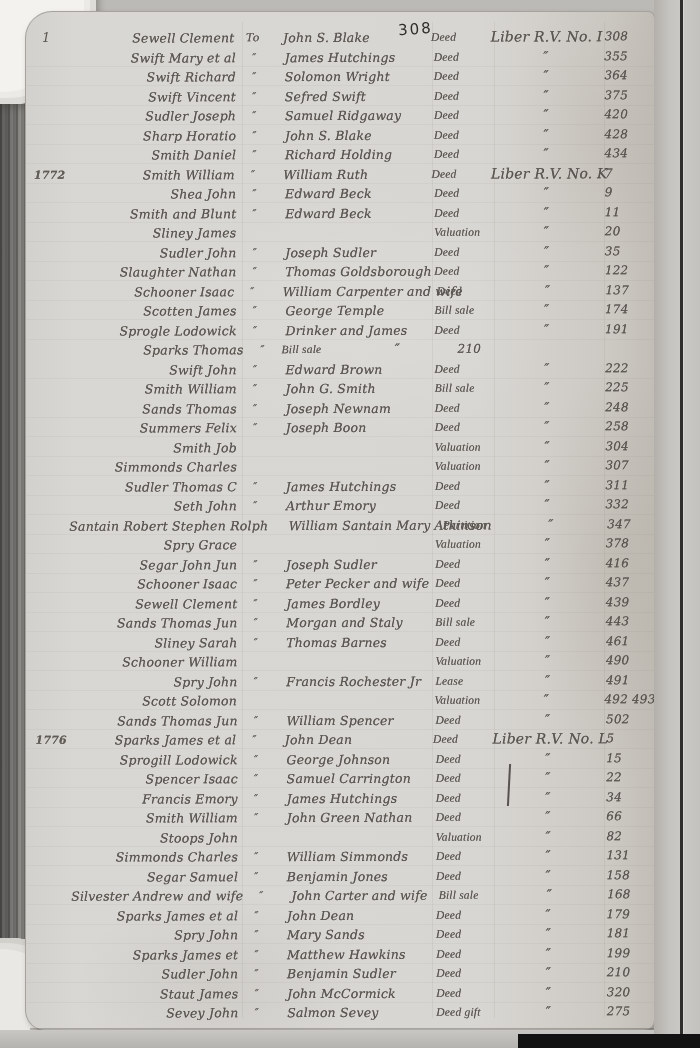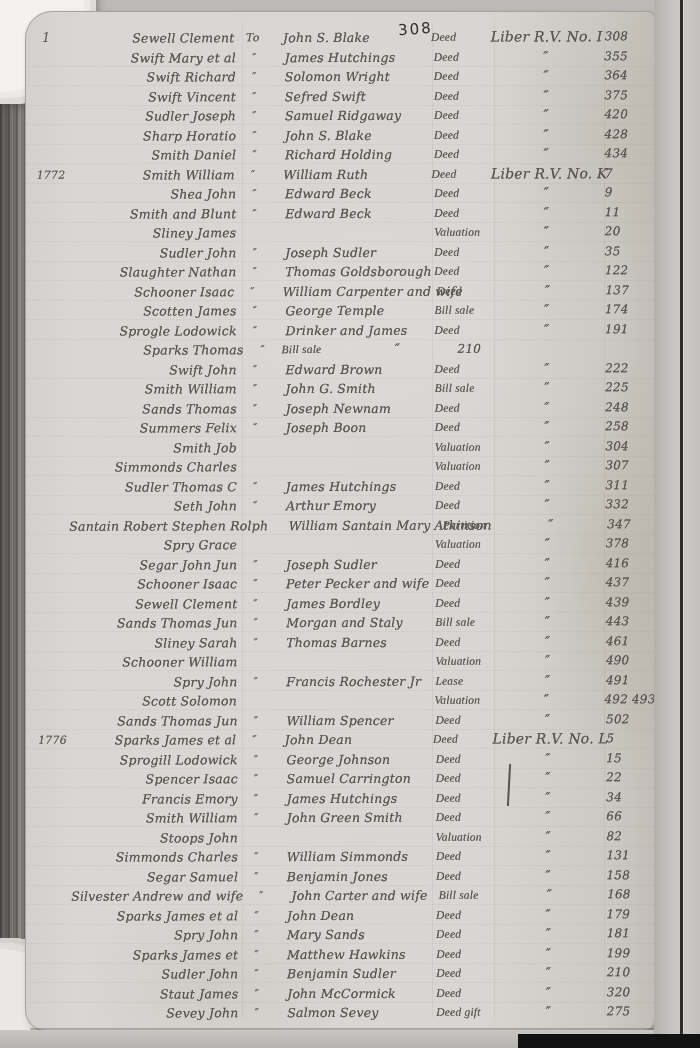--- a/index.html
+++ b/index.html
@@ -36,21 +36,21 @@
   
   .ruling{position:absolute;left:0;top:16px;right:0;height:992px;
     background:repeating-linear-gradient(180deg,rgba(0,0,0,0) 0 18.5px,rgba(90,85,70,.055) 18.5px 19.5px);}
   .vrule{position:absolute;top:10px;bottom:12px;width:1px;background:rgba(90,85,70,.08);}
 
   
   .rows{position:absolute;left:0;top:16px;width:100%;transform:rotate(-0.15deg);}
   .row{display:flex;height:19.5px;line-height:19.5px;white-space:nowrap;
        color:#5a5550;font-style:italic;font-size:12.5px;letter-spacing:.2px;
        text-shadow:0 0 .5px rgba(90,85,80,.8);}
-  .c-year{width:42px;text-align:right;padding-right:2px;font-size:11px;color:#615c56;overflow:visible;}
+  .c-year{width:42px;text-align:right;padding-right:2px;font-size:11px;color:#615c56;overflow:visible;font-weight:bold;}
   .c-grantor{width:172px;padding-left:2px;overflow:visible;text-align:right;}
   .c-to{width:38px;text-align:center;font-size:11px;}
   .c-grantee{width:154px;overflow:visible;margin-left:12px;}
   .c-type{width:62px;font-size:11.5px;overflow:visible;font-family:Liberation Serif, serif;}
   .c-liber{width:108px;text-align:center;font-size:14px;overflow:visible;}
   .c-page{width:50px;font-size:12px;padding-left:6px;}
 
   
   .page-annot{position:absolute;left:372px;top:8px;color:#2f2d2b;font-size:15px;
     font-family:"DejaVu Sans", sans-serif;letter-spacing:2px;transform:rotate(-4deg);}
@@ -486,21 +486,21 @@
     <span class="c-grantee">James Hutchings</span>
     <span class="c-type">Deed</span>
     <span class="c-liber">″</span>
     <span class="c-page">34</span>
   </div>
 
   <div class="row">
     <span class="c-year"></span>
     <span class="c-grantor">Smith William</span>
     <span class="c-to">″</span>
-    <span class="c-grantee">John Green Smith</span>
+    <span class="c-grantee">John Green Nathan</span>
     <span class="c-type">Deed</span>
     <span class="c-liber">″</span>
     <span class="c-page">66</span>
   </div>
 
   <div class="row">
     <span class="c-year"></span>
     <span class="c-grantor">Stoops John</span>
     <span class="c-to"></span>
     <span class="c-grantee"></span>

